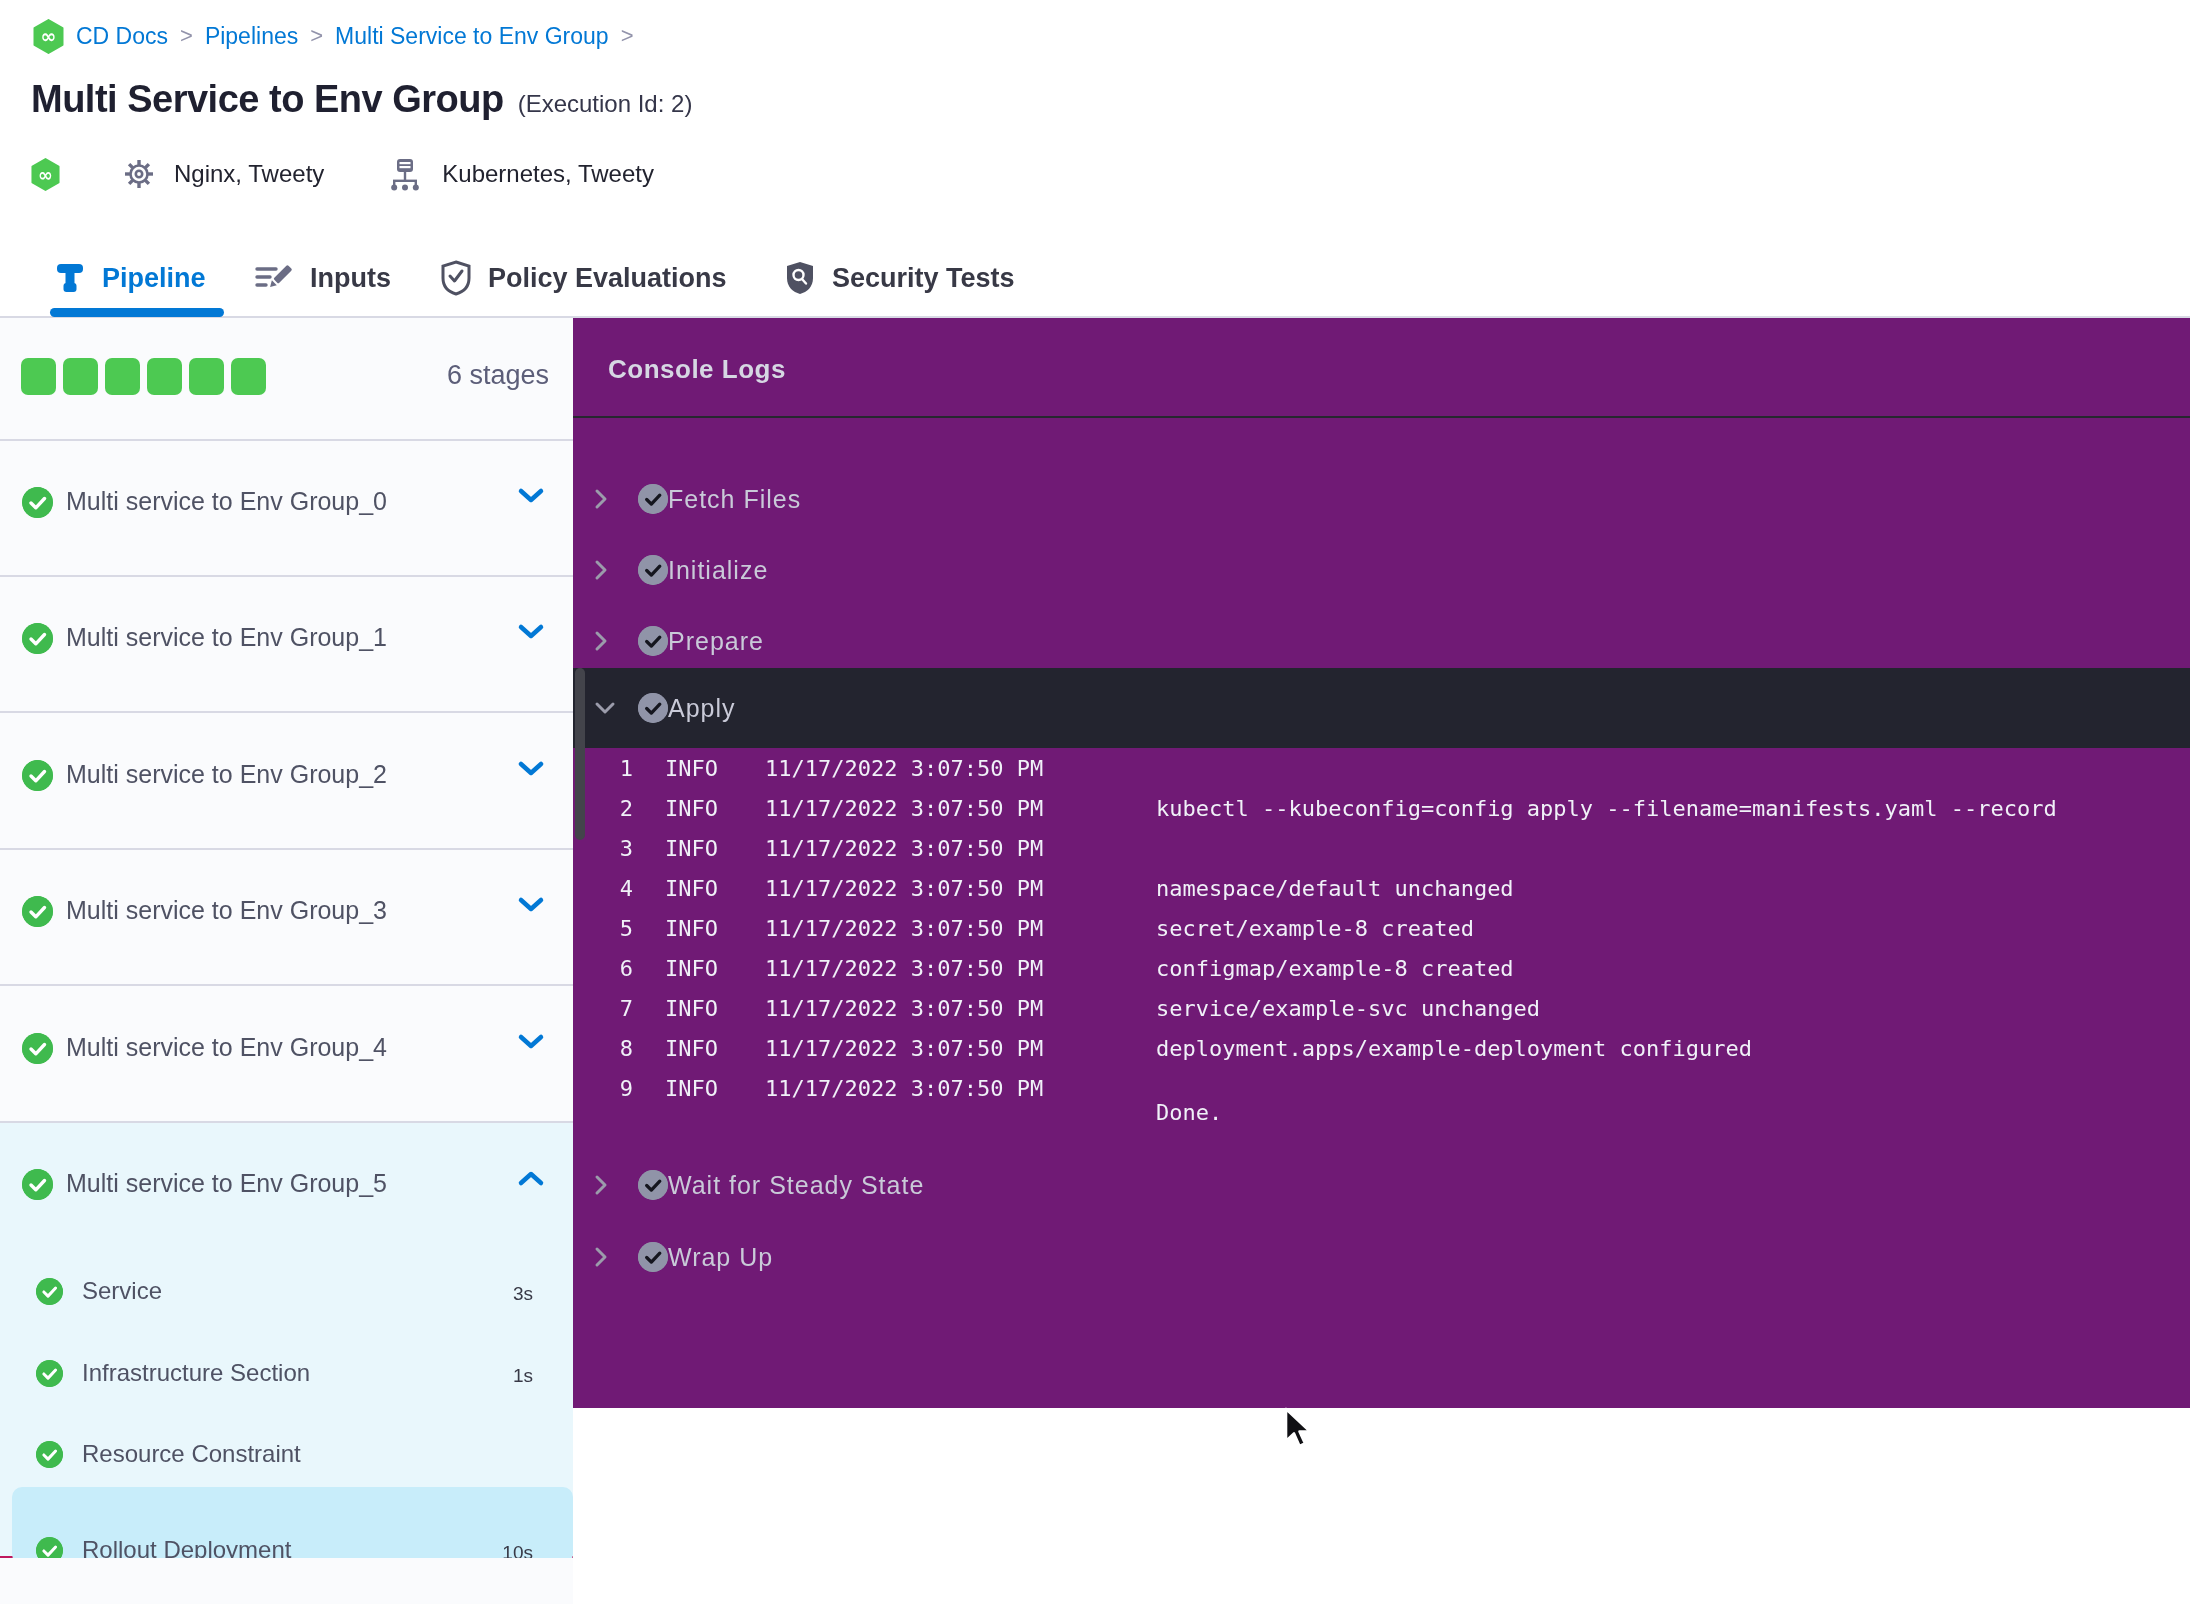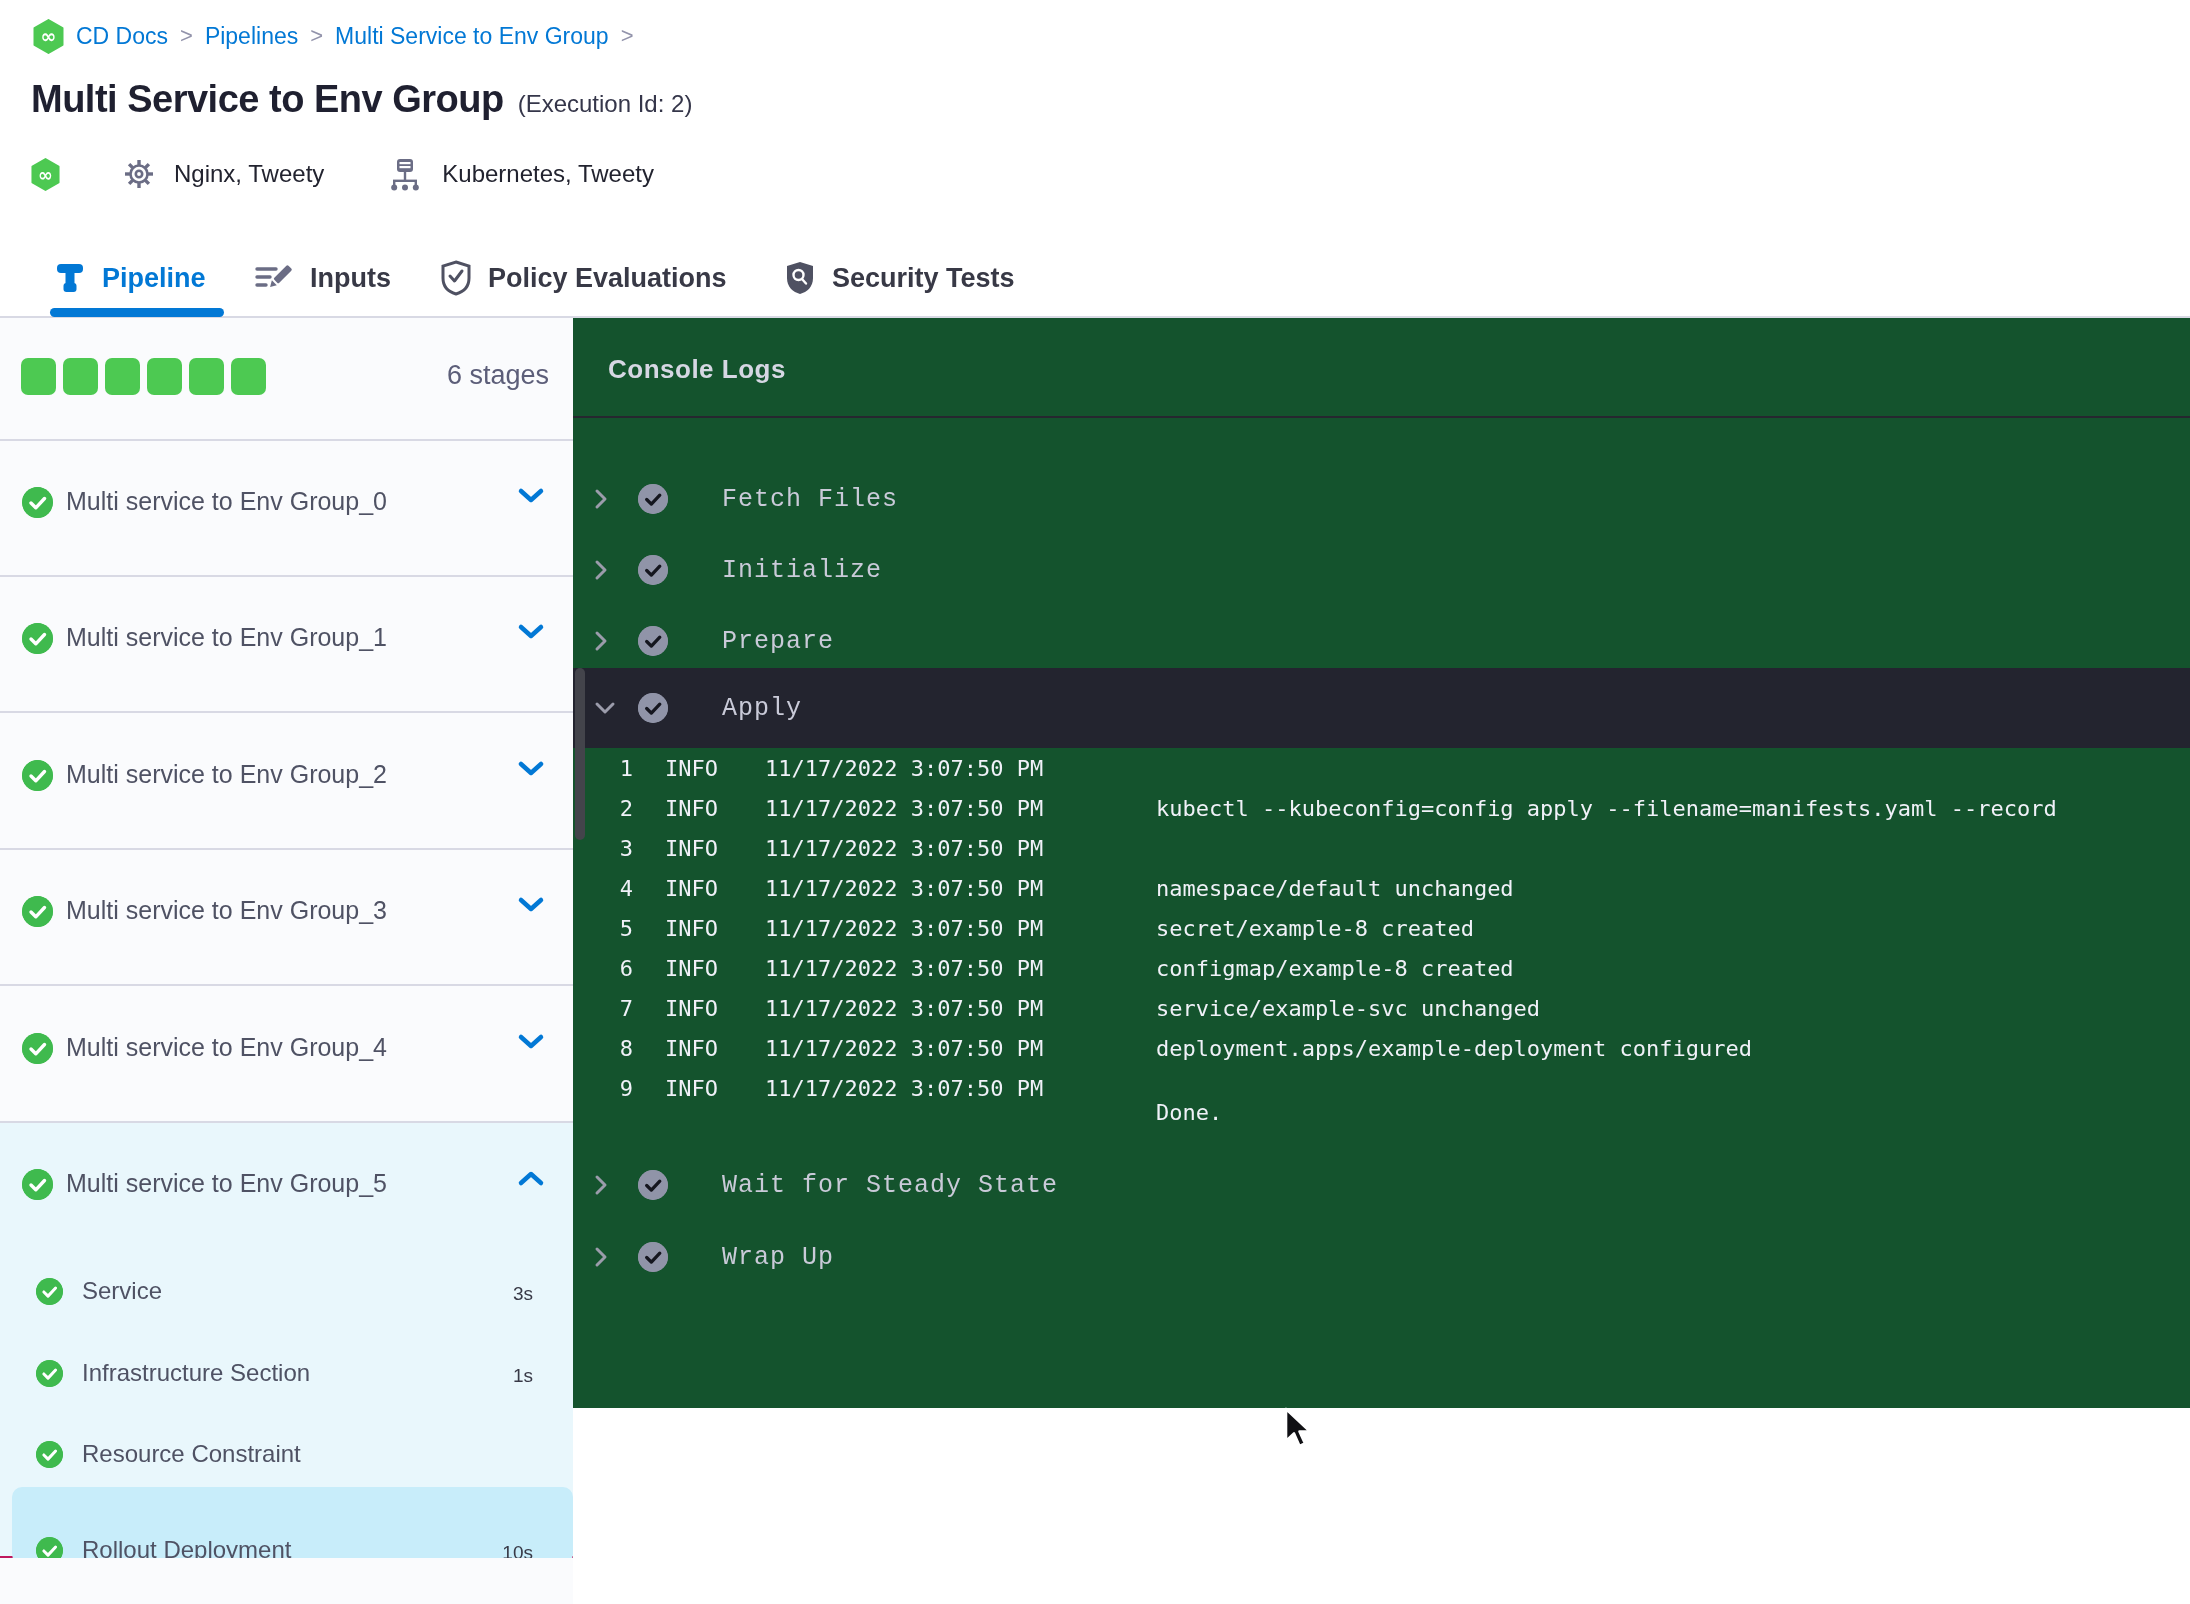--- a/index.html
+++ b/index.html
@@ -39,28 +39,28 @@
   .chev-blue { margin-right:28px; flex:0 0 auto; }
   .stage-group { position:absolute; left:0; top:805px; width:573px; height:435px; background:#e9f7fc; border-bottom:2px solid #be185d; }
   .substep { position:absolute; left:0; width:573px; height:56px; display:flex; align-items:flex-end; cursor:pointer; }
   .substep .check-green { width:27px; height:27px; margin-left:36px; }
   .sub-label { font-size:24px; color:#4f5264; margin-left:19px; flex:1 1 auto; }
   .sub-duration { font-size:19px; color:#383946; margin-right:40px; }
   .substep.selected { left:12px; width:561px; height:77px; border-radius:10px; background:#c8edfa; }
   .substep.selected .check-green { margin-left:24px; }
   .sb-bottom { position:absolute; left:0; top:1240px; width:573px; height:46px; background:#fafbfd; }
   
-  .console { position:absolute; left:573px; top:318px; width:1617px; height:1090px; background:#14532d; }
+  .console { position:absolute; left:573px; top:318px; width:1617px; height:1090px; background:#701a75; }
   .console-header { position:absolute; left:0; top:0; width:1617px; height:100px; border-bottom:2px solid #26272f; }
   .console-title { position:absolute; left:35px; top:36px; font-size:26px; font-weight:bold; color:#d6d7e3; letter-spacing:0.5px; }
   .logstep { position:absolute; left:0; width:1617px; height:70px; display:flex; align-items:center; cursor:pointer; }
   .logstep.expanded { background:#23242f; height:80px; }
   .chev-gray { margin-left:20px; flex:0 0 auto; }
   .check-slate { width:30px; height:30px; border-radius:50%; background:#9094a8; display:flex; align-items:center; justify-content:center; margin-left:29px; flex:0 0 auto; }
-  .step-label { margin-left:54px; font-family:Liberation Mono, monospace; font-size:25px; color:#c9cad8; letter-spacing:1px; }
+  .step-label { font-family:Liberation Sans, sans-serif; font-size:25px; color:#c9cad8; letter-spacing:1px; }
   .loglines { position:absolute; left:0; top:430px; width:1617px; }
   .log-line { position:relative; height:40px; display:flex; align-items:center; font-family:"DejaVu Sans Mono", monospace; font-size:22px; color:#f0f1f8; }
   .log-num { position:absolute; left:36px; width:24px; text-align:right; }
   .log-level { position:absolute; left:92px; }
   .log-time { position:absolute; left:192px; }
   .log-msg { position:absolute; left:583px; white-space:pre; }
   .done-line { position:absolute; left:583px; top:782px; font-family:"DejaVu Sans Mono", monospace; font-size:22px; color:#f0f1f8; }
   .sb-scroll-thumb { position:absolute; left:575px; top:668px; width:10px; height:172px; border-radius:5px; background:#43444b; }
   
   .cursor { position:absolute; left:1283px; top:1407px; }

